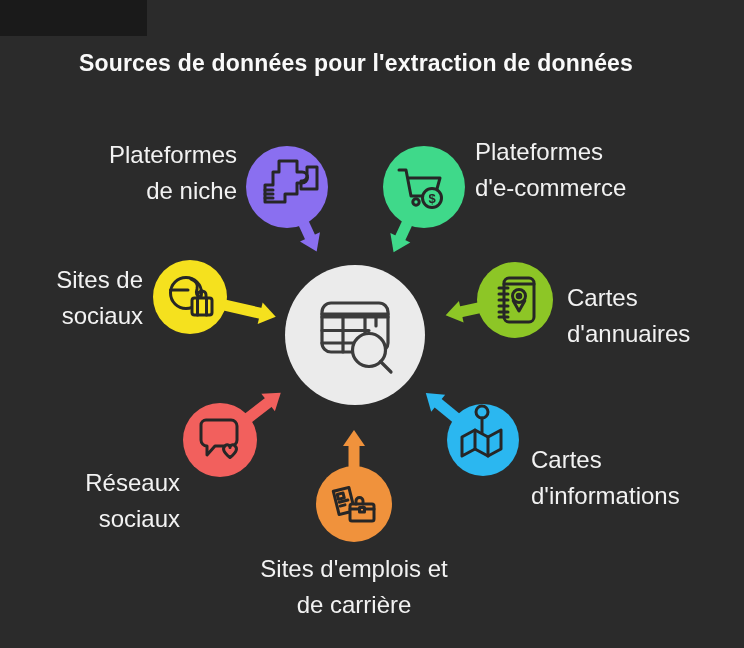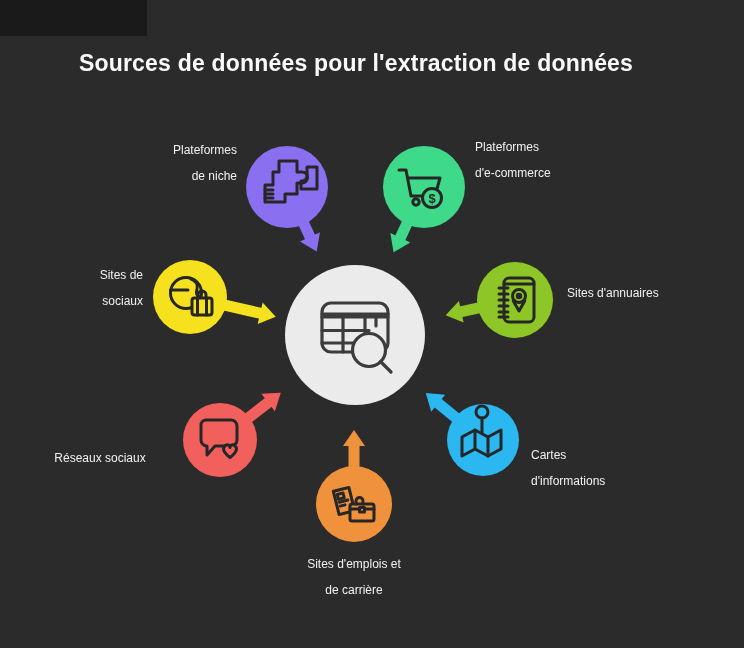--- a/index.html
+++ b/index.html
@@ -1,21 +1,21 @@
 <!DOCTYPE html>
 <html><head>
 <meta charset="utf-8">
 <style>
   html,body{margin:0;padding:0;background:#2B2B2B;}
   .stage{position:relative;width:744px;height:648px;background:#2B2B2B;overflow:hidden;
          font-family:"Liberation Sans",sans-serif;}
   .corner-block{position:absolute;left:0;top:0;width:147px;height:36px;background:#1A1A1A;}
   .title{position:absolute;left:0;top:50px;width:712px;margin:0;text-align:center;
          font-size:23px;font-weight:bold;color:#FAFAFA;letter-spacing:.2px;}
-  .label{position:absolute;font-size:12px;line-height:26px;color:#F2F2F2;white-space:pre-line;}
+  .label{position:absolute;font-size:24px;line-height:36px;color:#F2F2F2;white-space:pre-line;}
   .label.right{text-align:right;}
   .label.center{text-align:center;}
   svg.diagram{position:absolute;left:0;top:0;}
   .icon{fill:none;stroke:#262626;stroke-width:3;stroke-linecap:round;stroke-linejoin:round;}
   .icon-center{fill:none;stroke:#3C3C3C;stroke-width:3.2;stroke-linecap:round;stroke-linejoin:round;}
   .dollar{font-family:"Liberation Sans",sans-serif;font-size:13px;font-weight:bold;}
 </style>
 </head>
 <body>
 
@@ -124,21 +124,21 @@
       <path d="M -8,-10 V 9 M 5,-3 V 16"></path>
       <path d="M -1,-7 V -22"></path>
       <circle cx="-1" cy="-28" r="6"></circle>
     </g>
   </svg>
 
   <div class="label right" style="left:87px;  top:137px; width:150px;">Plateformes
 de niche</div>
   <div class="label" style="left:475px; top:134px; width:170px;">Plateformes
 d'e-commerce</div>
-  <div class="label" style="left:567px; top:280px; width:170px;">Sites d'annuaires</div>
+  <div class="label" style="left:567px; top:280px; width:170px;">Cartes d'annuaires</div>
   <div class="label right" style="left:23px;  top:262px; width:120px;">Sites de
 sociaux</div>
-  <div class="label right" style="left:20px;  top:445px; width:160px;text-align:center;">Réseaux sociaux</div>
+  <div class="label right" style="left:20px;  top:465px; width:160px;">Réseaux sociaux</div>
   <div class="label center" style="left:254px; top:551px; width:200px;">Sites d'emplois et
 de carrière</div>
   <div class="label" style="left:531px; top:442px; width:180px;">Cartes
 d'informations</div>
 </div>
 
 </body></html>

